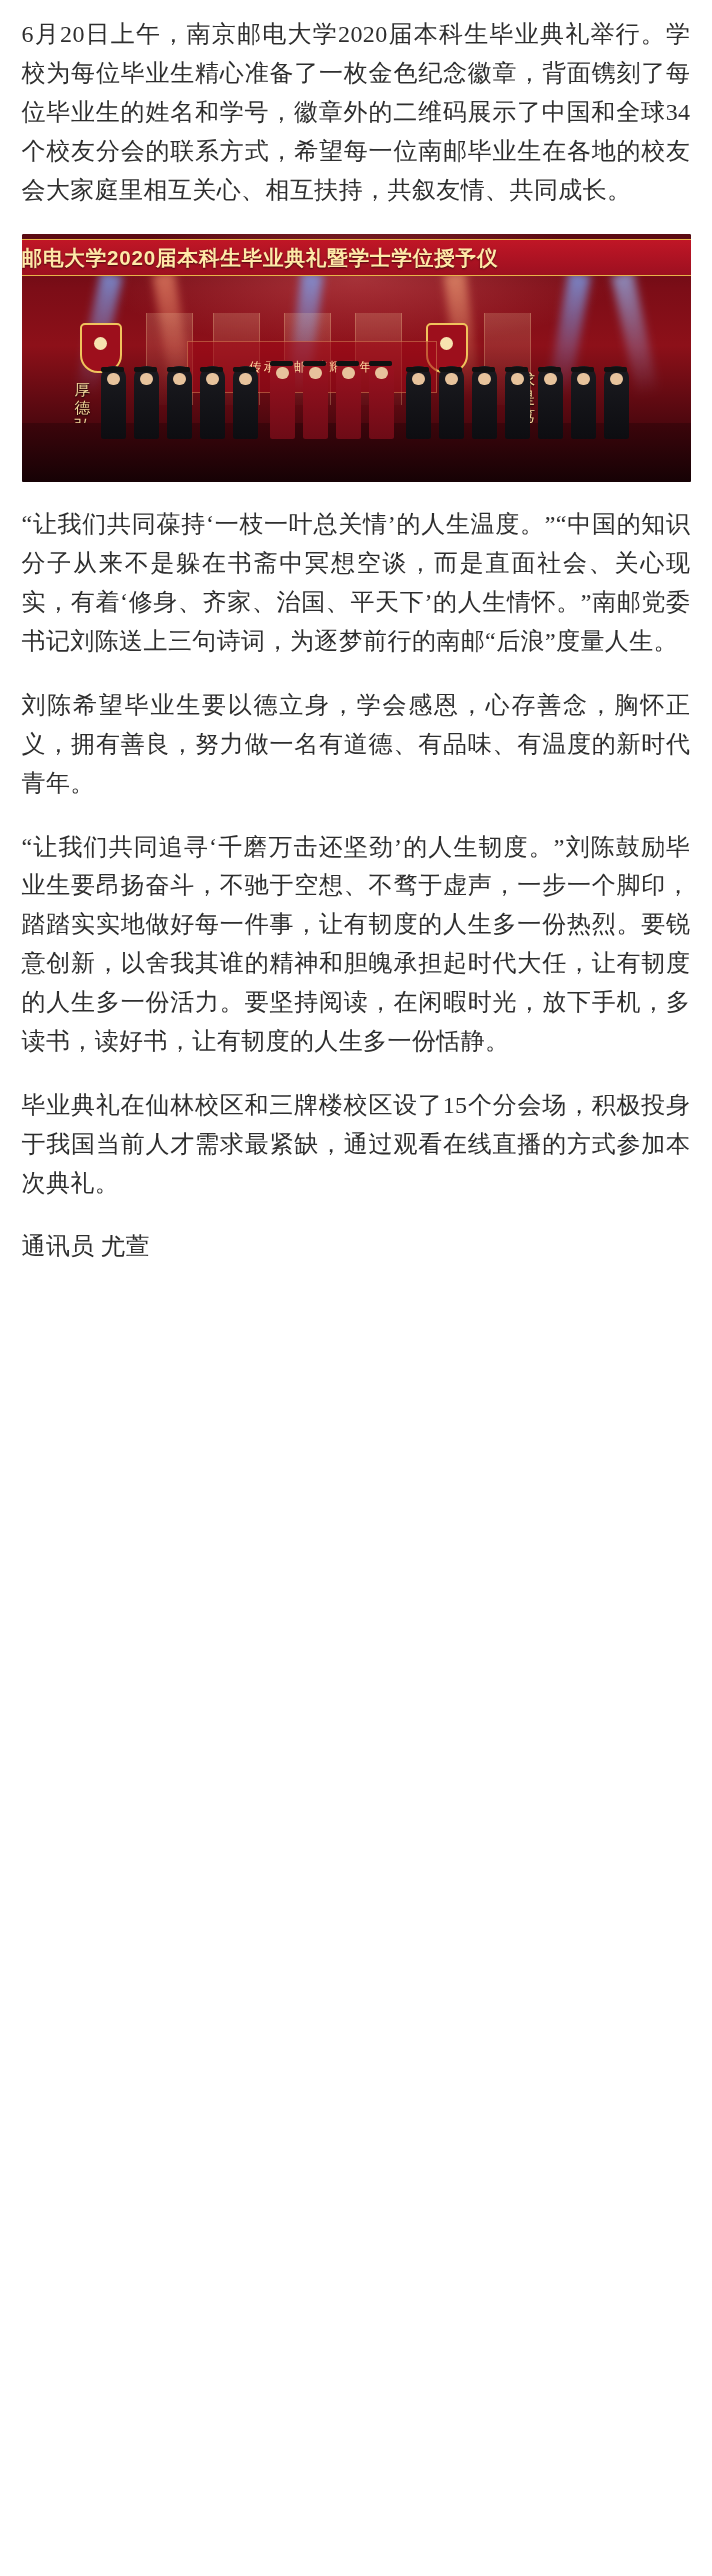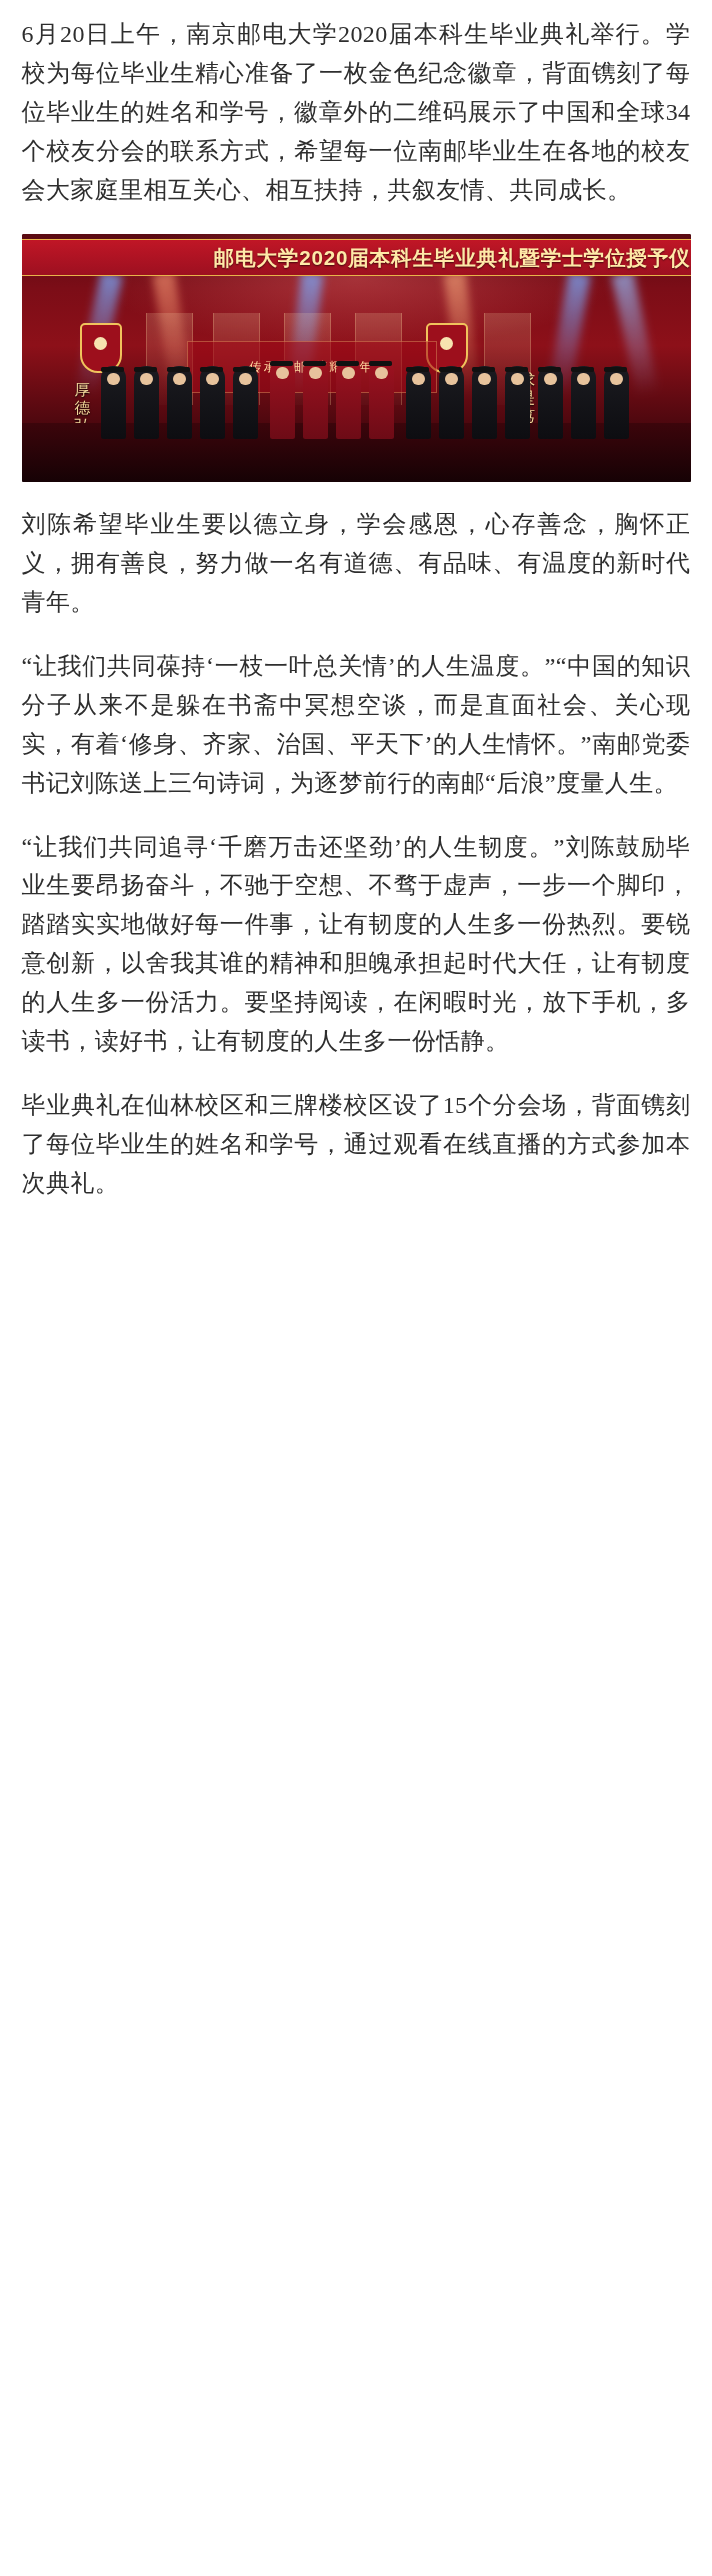--- a/index.html
+++ b/index.html
@@ -50,21 +50,21 @@
     width: 100%;
     height: 35px;
     background: linear-gradient(180deg, #c01626 0%, #9d1020 100%);
     border-top: 1.7px solid #e8b44a;
     border-bottom: 1.7px solid #e8b44a;
     color: #ffe9a8;
     font-size: 20.6px;
     font-weight: bold;
     letter-spacing: 0.8px;
     line-height: 35px;
-    text-align: right;
+    text-align: left;
     white-space: nowrap;
     overflow: hidden;
     font-family: "Liberation Sans", sans-serif;
     text-shadow: 0 0.8px 1.7px rgba(0,0,0,0.6);
   }
   .beam {
     position: absolute;
     top: 38px;
     width: 21.5px;
     height: 124px;
@@ -235,19 +235,20 @@
       <div class="grad" style="left:305px"></div>
       <div class="grad" style="left:338px"></div>
       <div class="grad" style="left:371px"></div>
       <div class="grad" style="left:404px"></div>
       <div class="grad" style="left:437px"></div>
       <div class="grad" style="left:470px"></div>
       <div class="grad" style="left:503px"></div>
     </div>
   </div>
 
+  <p class="para">“让我们共同葆持‘一枝一叶总关情’的人生温度。”“中国的知识分子从来不是躲在书斋中冥想空谈，而是直面社会、关心现实，有着‘修身、齐家、治国、平天下’的人生情怀。”南邮党委书记刘陈送上三句诗词，为逐梦前行的南邮“后浪”度量人生。</p>
   <p class="para">刘陈希望毕业生要以德立身，学会感恩，心存善念，胸怀正义，拥有善良，努力做一名有道德、有品味、有温度的新时代青年。</p>
-  <p class="para">“让我们共同葆持‘一枝一叶总关情’的人生温度。”“中国的知识分子从来不是躲在书斋中冥想空谈，而是直面社会、关心现实，有着‘修身、齐家、治国、平天下’的人生情怀。”南邮党委书记刘陈送上三句诗词，为逐梦前行的南邮“后浪”度量人生。</p>
   <p class="para">“让我们共同追寻‘千磨万击还坚劲’的人生韧度。”刘陈鼓励毕业生要昂扬奋斗，不驰于空想、不骛于虚声，一步一个脚印，踏踏实实地做好每一件事，让有韧度的人生多一份热烈。要锐意创新，以舍我其谁的精神和胆魄承担起时代大任，让有韧度的人生多一份活力。要坚持阅读，在闲暇时光，放下手机，多读书，读好书，让有韧度的人生多一份恬静。</p>
-  <p class="para">毕业典礼在仙林校区和三牌楼校区设了15个分会场，背面镌刻了每位毕业生的姓名和学号，通过观看在线直播的方式参加本次典礼。</p>
+  <p class="para">毕业典礼在仙林校区和三牌楼校区设了15个分会场，积极投身于我国当前人才需求最紧缺，通过观看在线直播的方式参加本次典礼。</p>
+  <p class="para">通讯员 尤萱</p>
 
 </div>
 
 
 </body></html>

